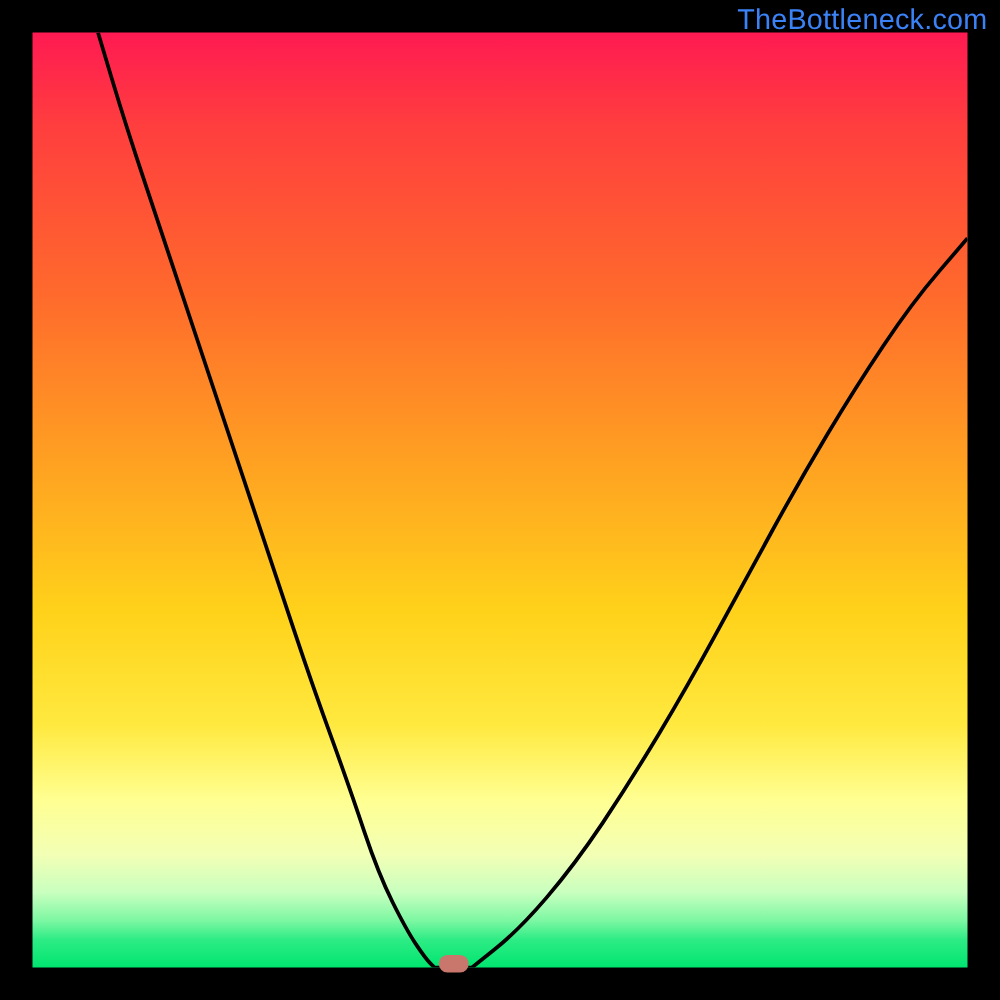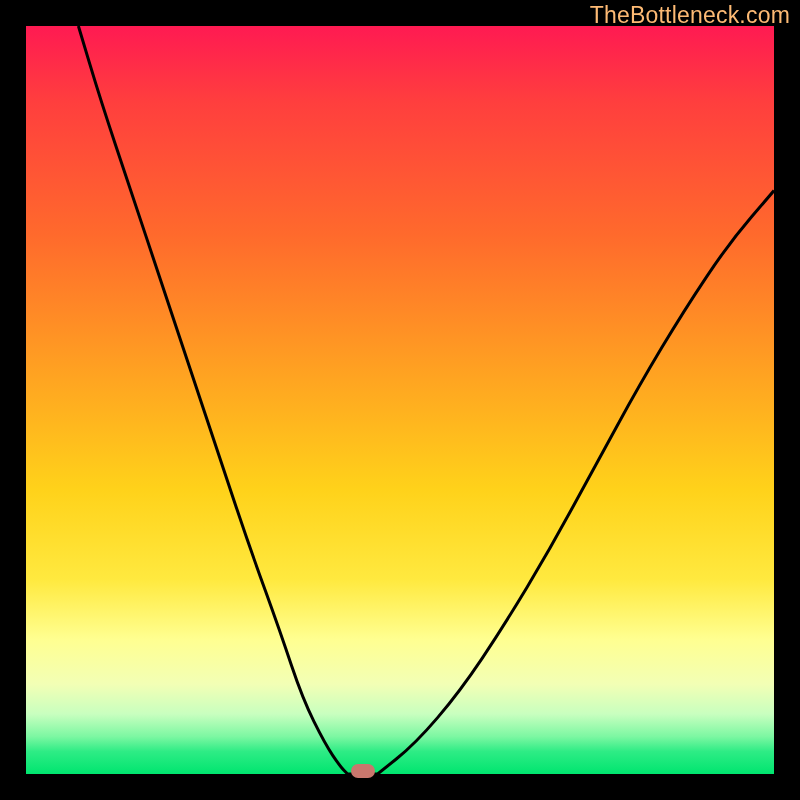--- a/index.html
+++ b/index.html
@@ -39,21 +39,21 @@
       #c8ffbf 92%,
       #7cf7a2 95%,
       #2eec85 97%,
       #00e56f 100%
     );
   }
   .watermark {
     position: absolute;
     top: 2px;
     right: 10px;
-    color: #fdba74;
+    color: #3b82f6;
     font-size: 23px;
     font-weight: 500;
     letter-spacing: 0.2px;
   }
   svg.curve {
     position: absolute;
     left: 0;
     top: 0;
   }
   .minimum-marker {

